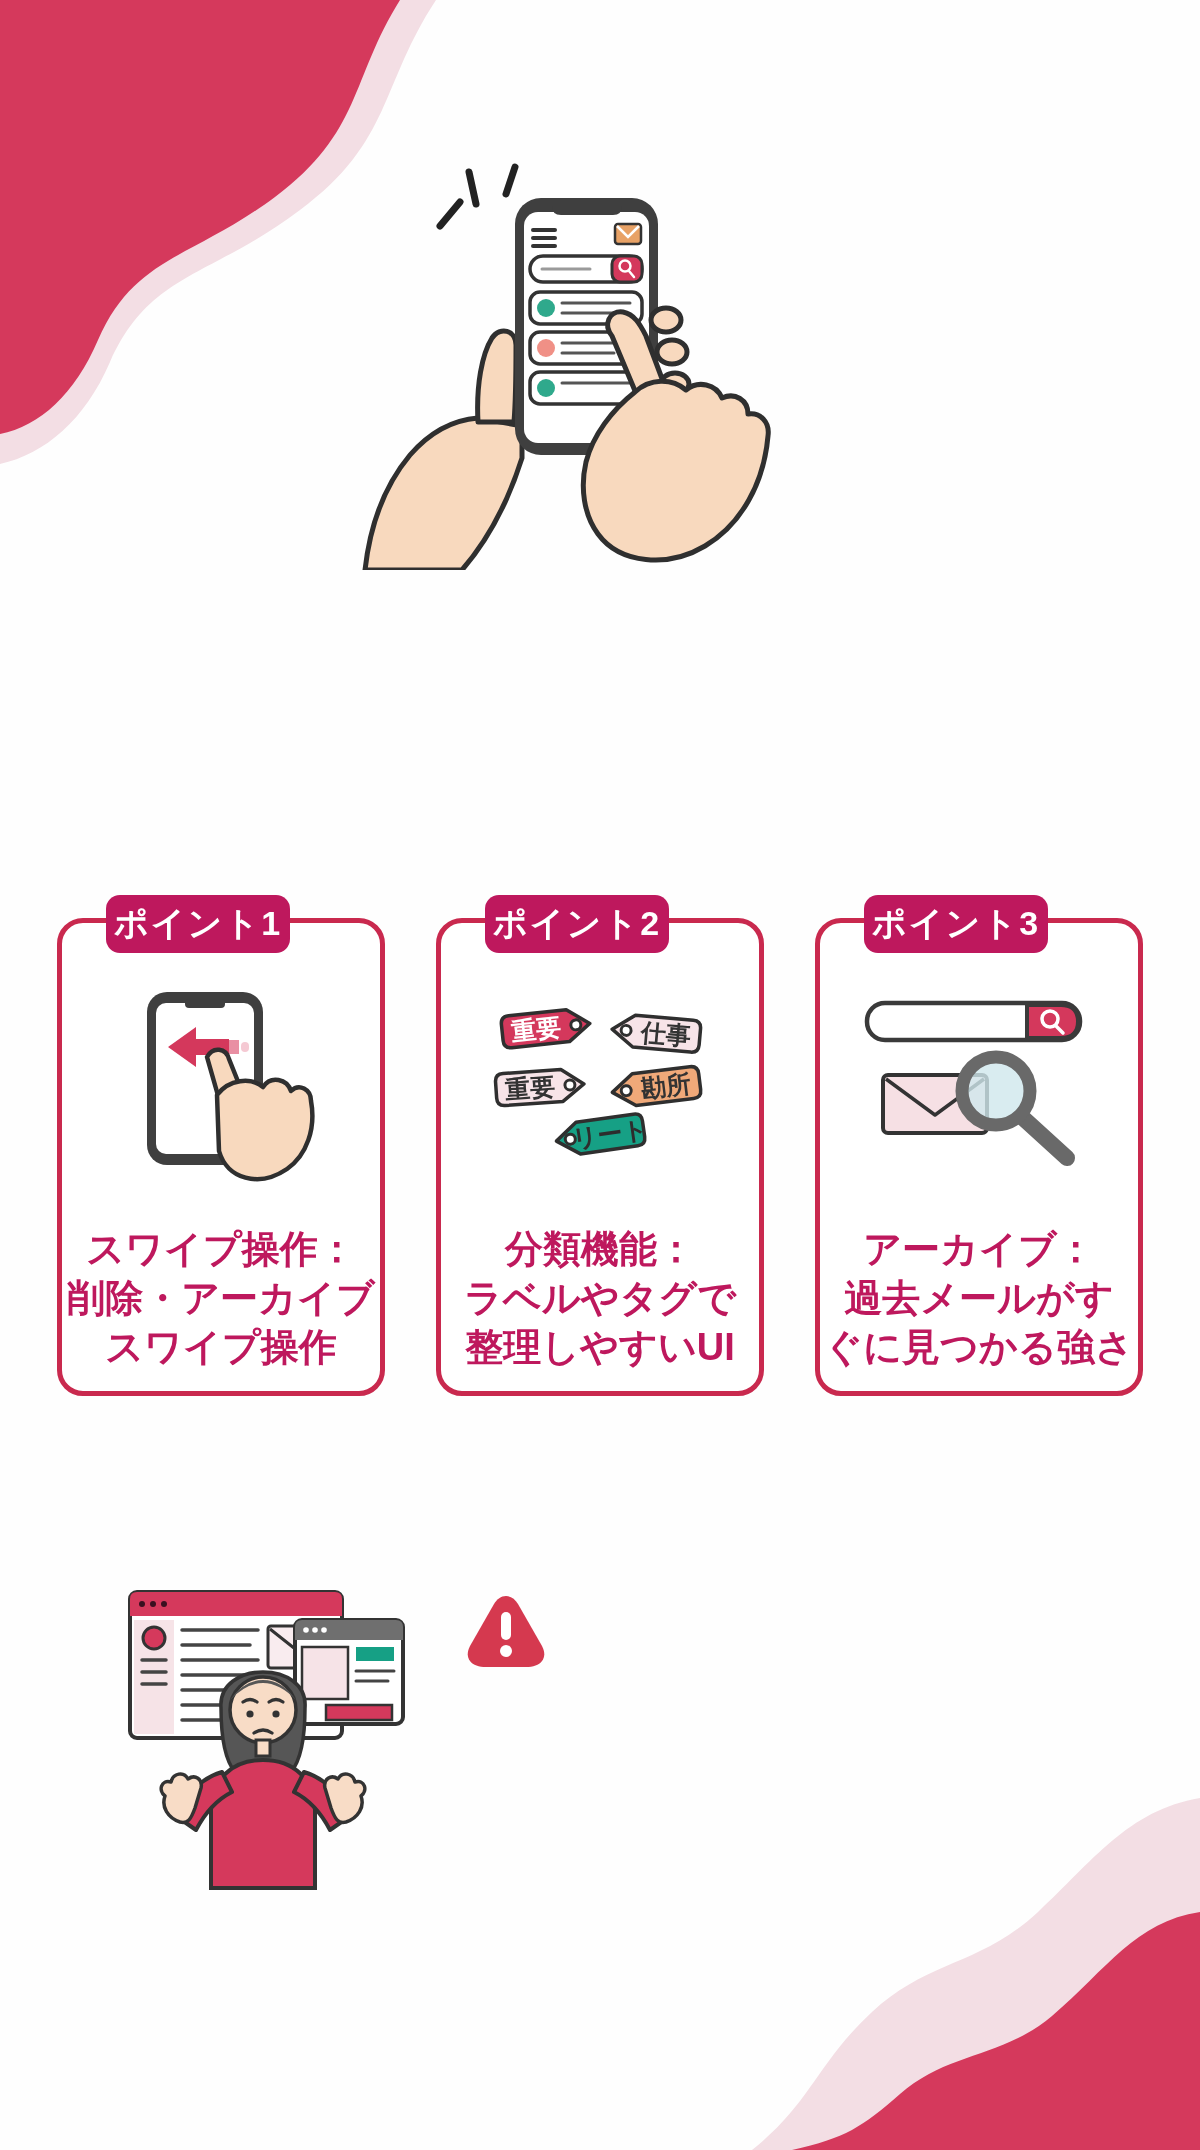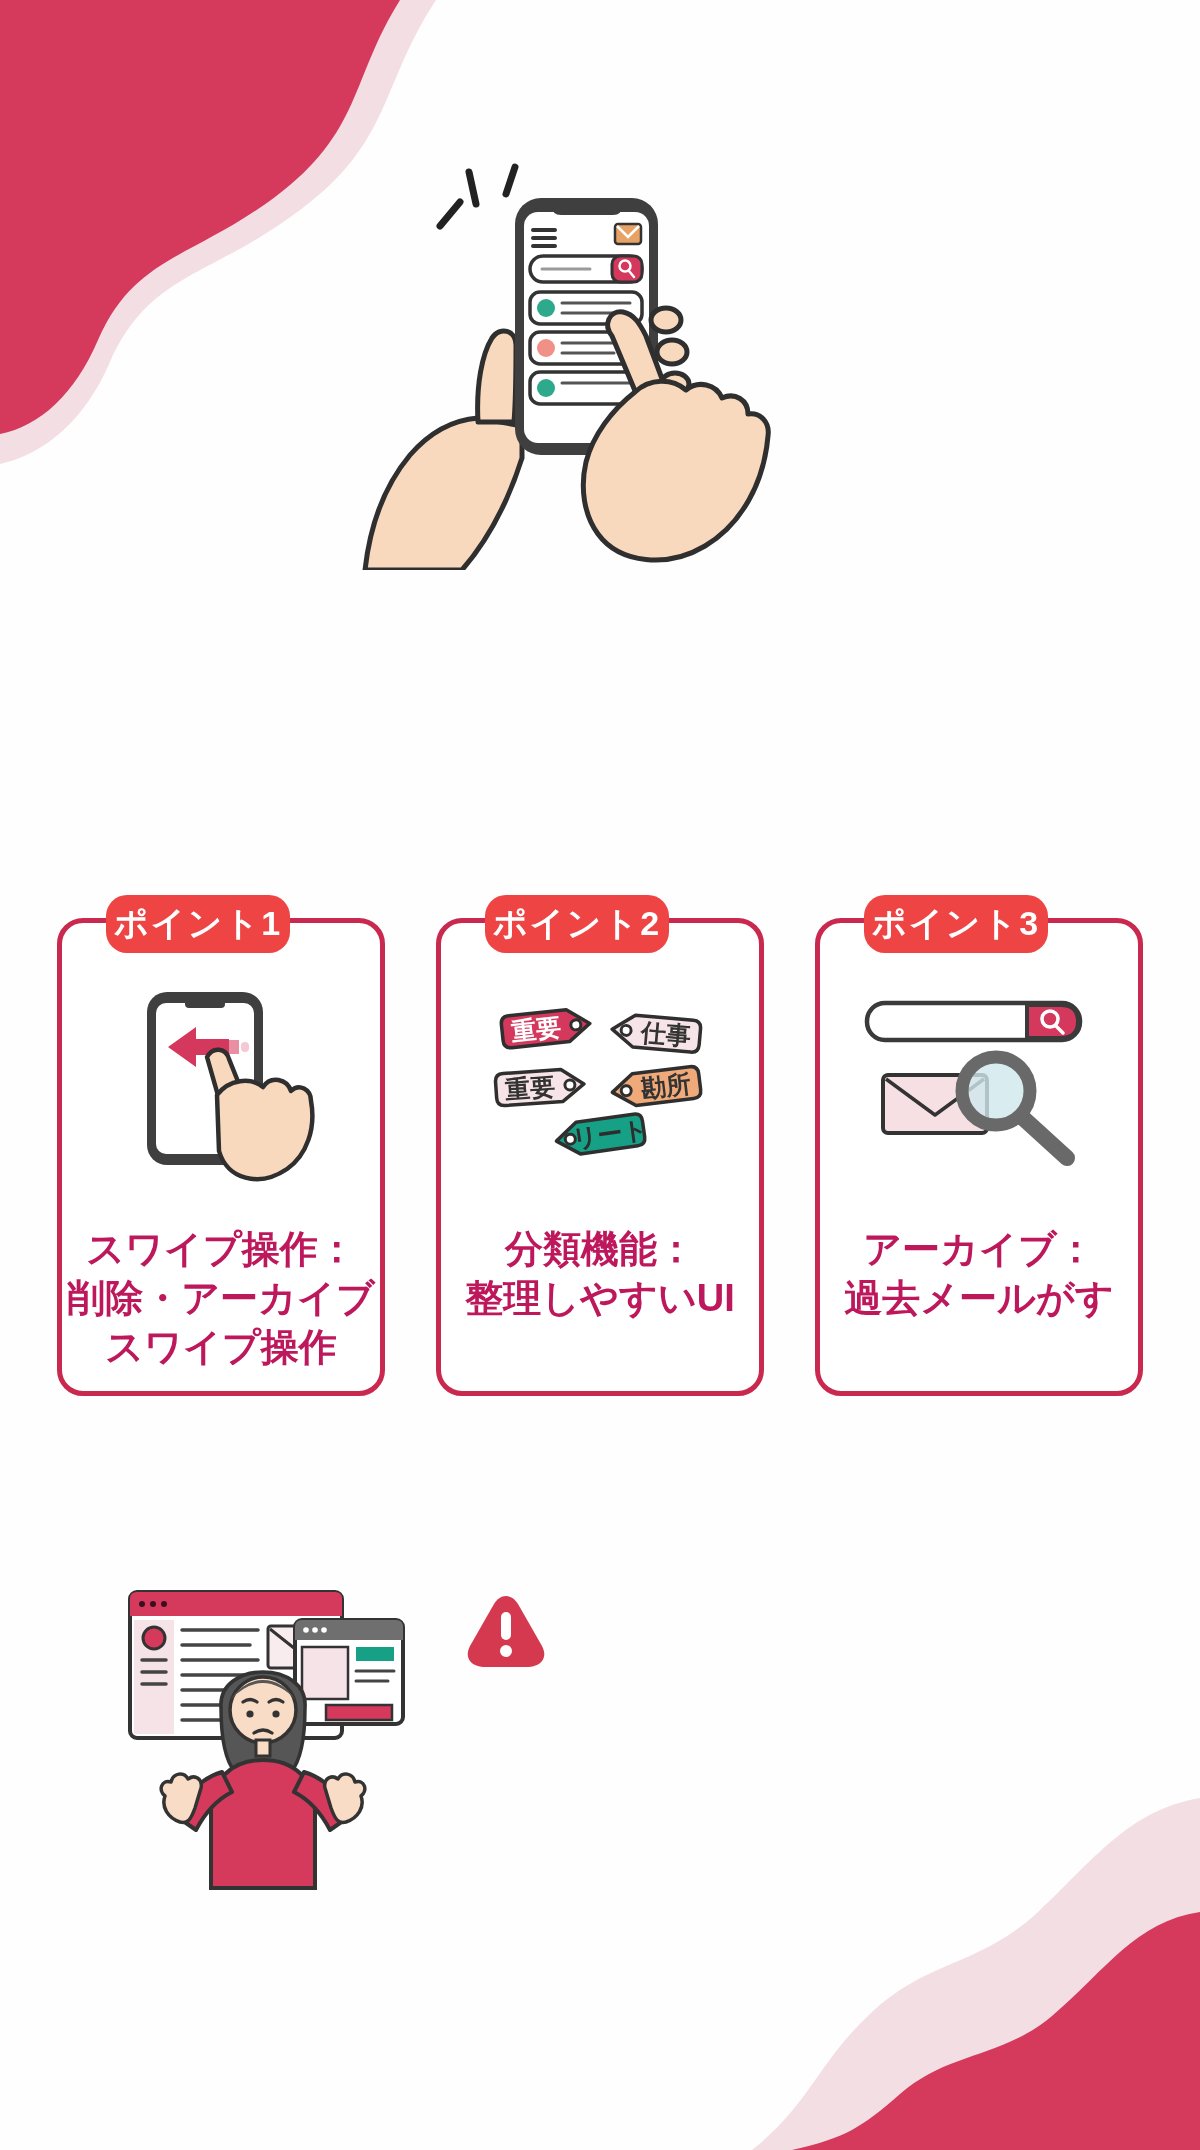--- a/index.html
+++ b/index.html
@@ -6,22 +6,22 @@
   .stage{position:relative;width:1200px;height:2150px;background:#fefefe;overflow:hidden;
          font-family:"Liberation Sans","DejaVu Sans",sans-serif;}
   .abs{position:absolute;}
   
   .title{position:absolute;top:576px;left:0;width:1200px;text-align:center;
          font-size:70px;line-height:99px;font-weight:900;color:#141414;letter-spacing:1px;}
   
   .card{position:absolute;top:918px;width:318px;height:468px;background:#ffffff;
         border:5px solid #c9294e;border-radius:26px;}
   .card1{left:57px;} .card2{left:436px;} .card3{left:815px;}
-  .badge{position:absolute;top:-28px;left:44px;width:184px;height:58px;background:#ef4444;
-         border-radius:21px;color:#ffffff;font-size:34px;font-weight:800;letter-spacing:2px;
+  .badge{position:absolute;top:-28px;left:44px;width:184px;height:58px;background:#be185d;
+         border-radius:14px;color:#ffffff;font-size:34px;font-weight:800;letter-spacing:2px;
          display:flex;align-items:center;justify-content:center;}
   .illus{position:absolute;left:50%;transform:translateX(-50%);}
   .caption{position:absolute;top:283px;left:0;width:100%;text-align:center;
            font-size:38px;line-height:49px;font-weight:800;color:#be185d;margin-top:19px;}
   
   .warn-text{position:absolute;left:472px;top:1722px;width:680px;text-align:left;
              font-size:47px;line-height:72px;font-weight:800;color:#151515;}
 </style>
 </head>
 <body>
@@ -152,20 +152,21 @@
       </g>
 
       <g transform="translate(87,122) rotate(-8 48 20)">
         <path d="M4,20 L26,4 H84 Q92,4 92,12 V28 Q92,36 84,36 H26 Z" fill="#16a085" stroke="#2f2f2f" stroke-width="3.5" stroke-linejoin="round"></path>
         <circle cx="18" cy="20" r="5" fill="#ffffff" stroke="#2f2f2f" stroke-width="3"></circle>
         <text x="58" y="29" text-anchor="middle" font-size="25" font-weight="800" fill="#2d2d2d">リート</text>
       </g>
     </svg>
     <div class="caption">
       <div>分類機能：</div>
+      <div>ラベルやタグで</div>
       <div>整理しやすいUI</div>
     </div>
   </div>
 
   <div class="card card3">
     <div class="badge">ポイント3</div>
     <svg class="illus" style="top:65px;" width="260" height="225" viewBox="0 0 260 225">
       <g>
         <rect x="18" y="15" width="213" height="37" rx="18" fill="#ffffff" stroke="#3a3a3a" stroke-width="4.5"></rect>
         <path d="M178,17 h34 q17,0 17,16.5 q0,16.5 -17,16.5 h-34 Z" fill="#d4385c" stroke="#3a3a3a" stroke-width="4"></path>
@@ -179,20 +180,21 @@
         <polyline points="37,91 86,127 135,91" fill="none" stroke="#333333" stroke-width="3.5" stroke-linejoin="round"></polyline>
       </g>
       <g>
         <line x1="173" y1="129" x2="218" y2="170" stroke="#696969" stroke-width="16" stroke-linecap="round"></line>
         <circle cx="147" cy="103" r="34" fill="#cfe7ec" fill-opacity="0.8" stroke="#696969" stroke-width="13"></circle>
       </g>
     </svg>
     <div class="caption">
       <div>アーカイブ：</div>
       <div>過去メールがす</div>
+      <div>ぐに見つかる強さ</div>
     </div>
   </div>
 
   <svg class="abs" style="left:118px;top:1578px;" width="292" height="312" viewBox="0 0 292 312">
 
     <g>
       <rect x="12" y="14" width="212" height="146" rx="7" fill="#ffffff" stroke="#333333" stroke-width="4"></rect>
       <path d="M12,21 q0,-7 7,-7 h198 q7,0 7,7 v17 h-212 Z" fill="#d5395c"></path>
       <circle cx="24" cy="26" r="3" fill="#3a1020"></circle>
         <circle cx="35" cy="26" r="3" fill="#3a1020"></circle>

